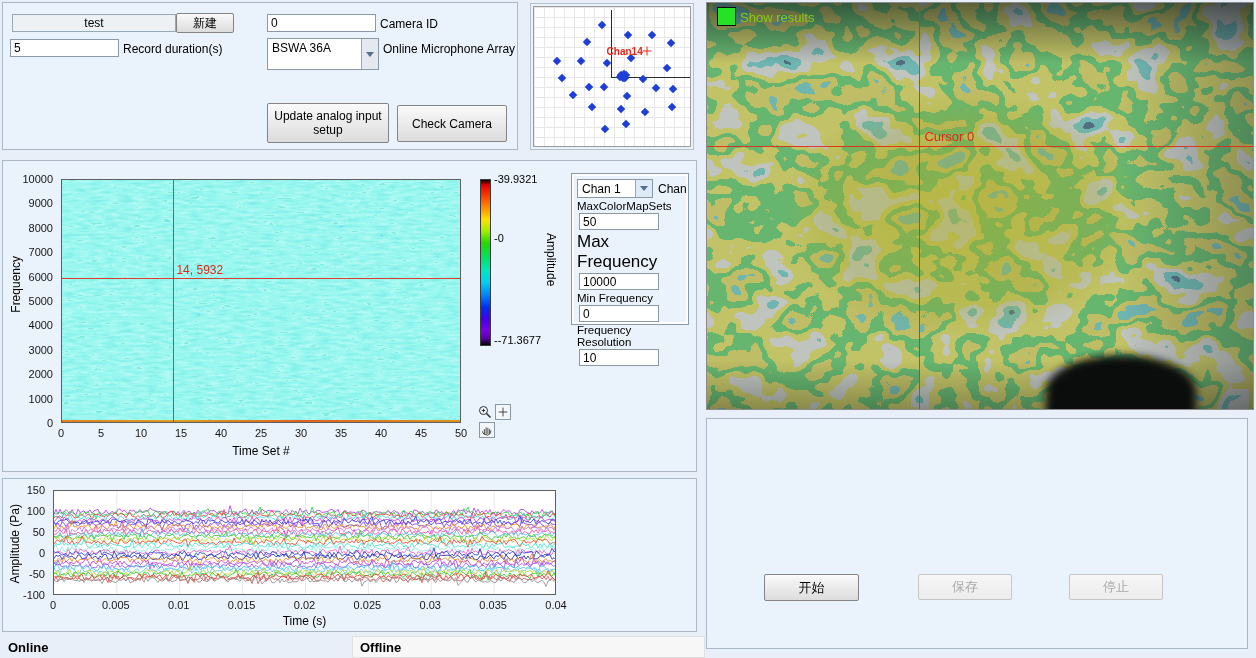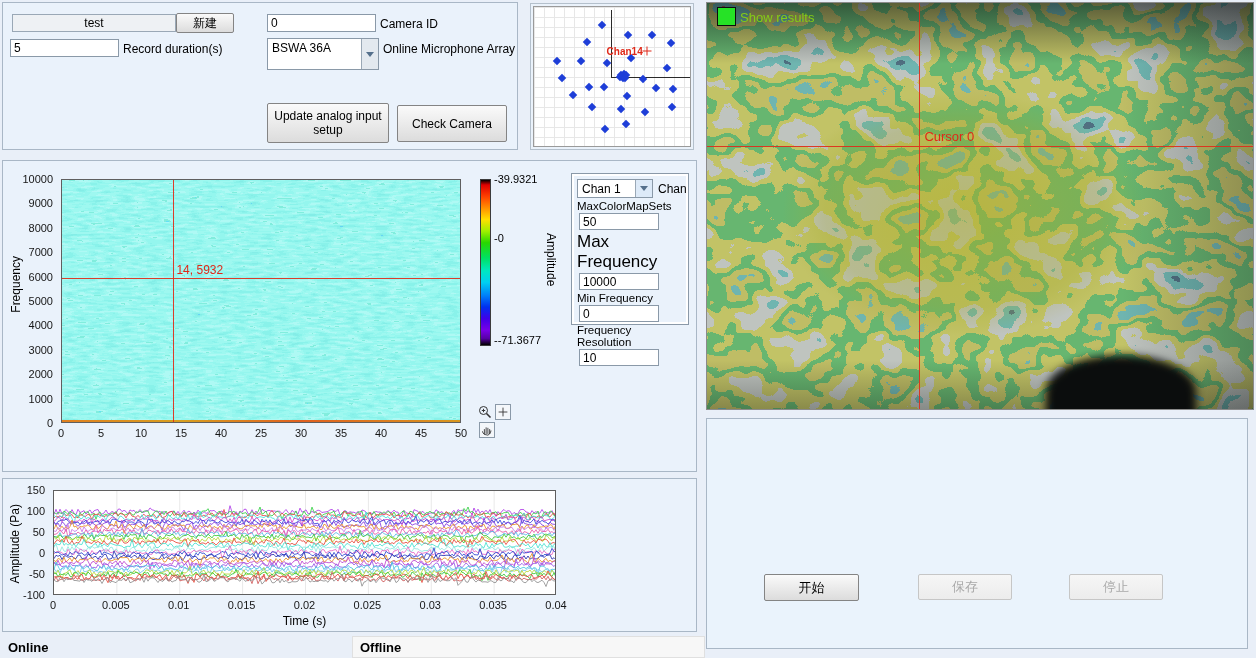--- a/index.html
+++ b/index.html
@@ -131,20 +131,21 @@
       <span class="tick-label" style="left: 20%; transform: translateX(-50%);">10</span>
       <span class="tick-label" style="left: 30%; transform: translateX(-50%);">15</span>
       <span class="tick-label" style="left: 40%; transform: translateX(-50%);">40</span>
       <span class="tick-label" style="left: 50%; transform: translateX(-50%);">25</span>
       <span class="tick-label" style="left: 60%; transform: translateX(-50%);">30</span>
       <span class="tick-label" style="left: 70%; transform: translateX(-50%);">35</span>
       <span class="tick-label" style="left: 80%; transform: translateX(-50%);">40</span>
       <span class="tick-label" style="left: 90%; transform: translateX(-50%);">45</span>
       <span class="tick-label" style="left: 100%; transform: translateX(-50%);">50</span>
     </div>
+  <div class="lbl" style="left:58px;width:400px;top:283px;text-align:center">Time Set #</div>
 
   <div class="cb-grad" style="left:477px;top:18px;width:11px;height:167px"></div>
   <span class="lbl" style="left:491px;top:12px;font-size:11px">-39.9321</span>
   <span class="lbl" style="left:491px;top:71px;font-size:11px">-0</span>
   <span class="lbl" style="left:491px;top:173px;font-size:11px">--71.3677</span>
   <div class="vtext-down" style="position:absolute;left:541px;top:72px">Amplitude</div>
 
   <div class="panel" style="left:568px;top:12px;width:118px;height:152px;border-color:#8a99a8;box-shadow:inset 0 0 0 2px #fff;padding:5px 5px 0 5px">
     <div style="position:relative;height:21px">
       <div class="combo" style="left:0;top:0;width:76px;height:19px">

